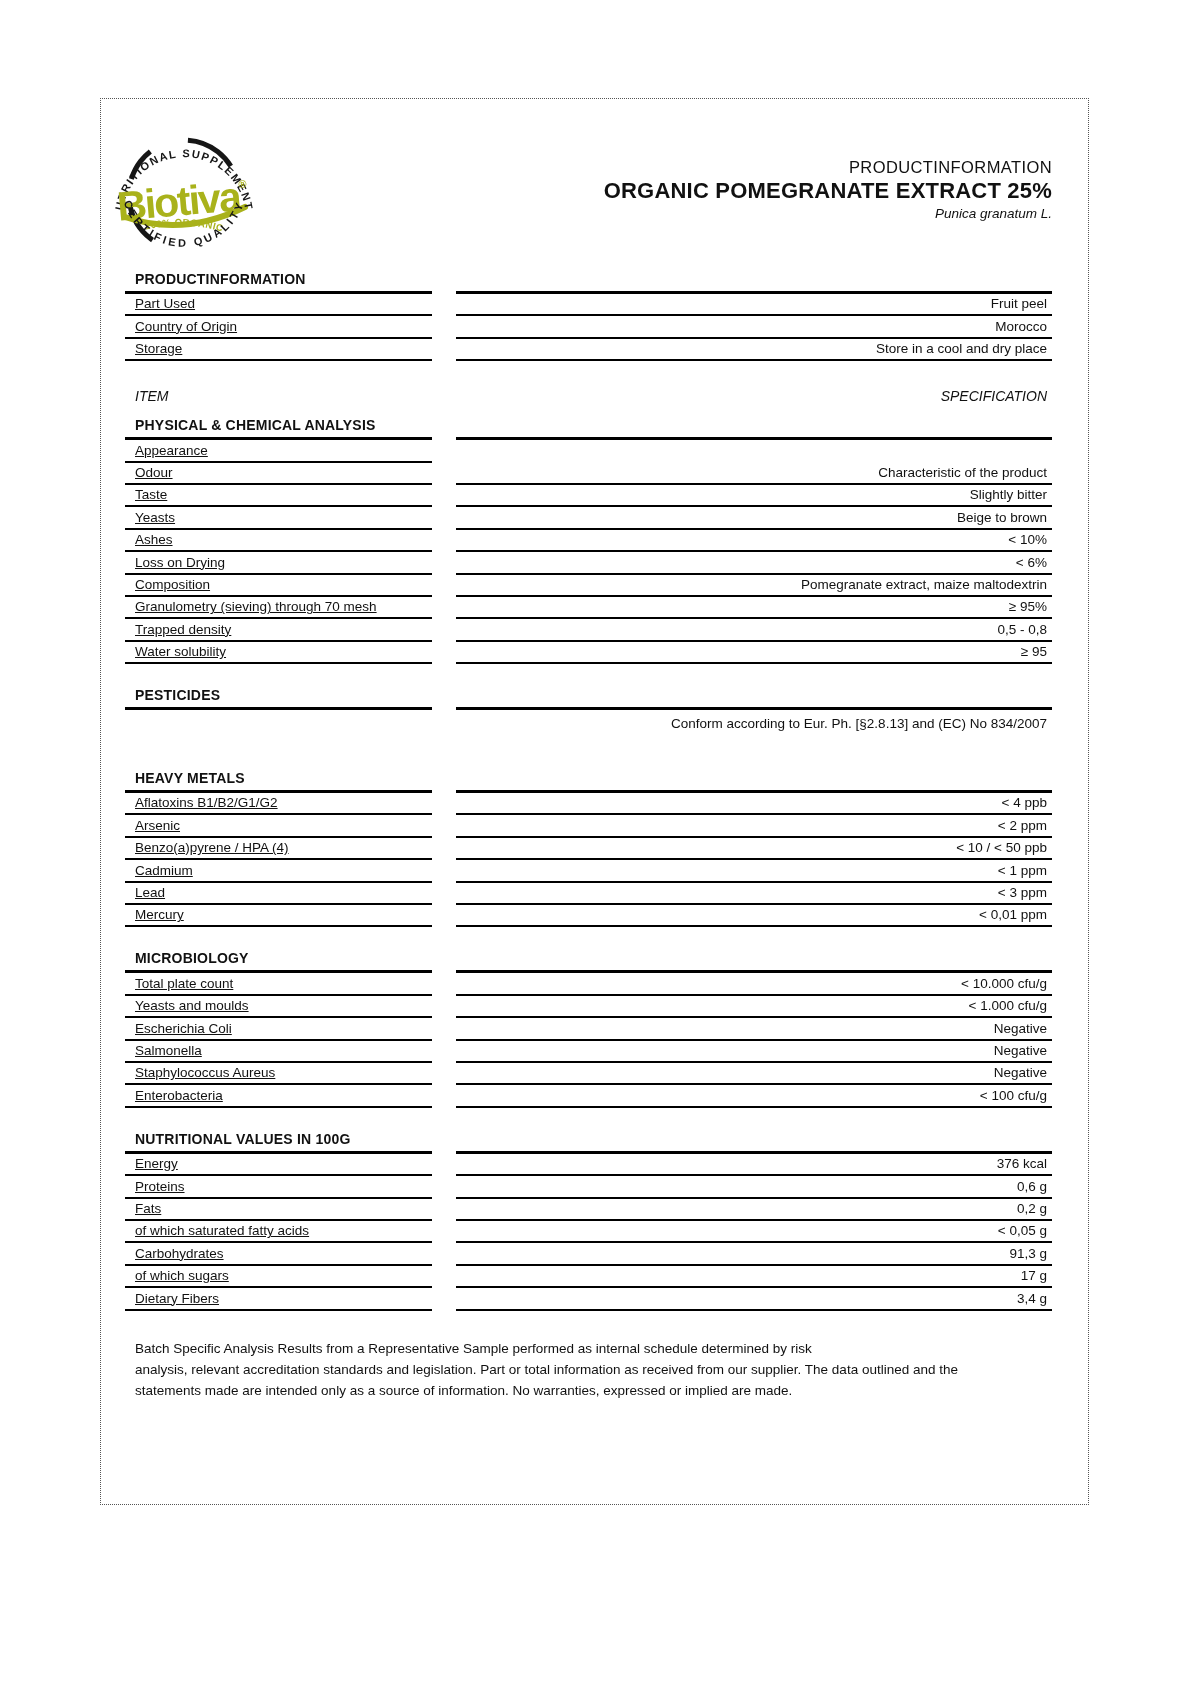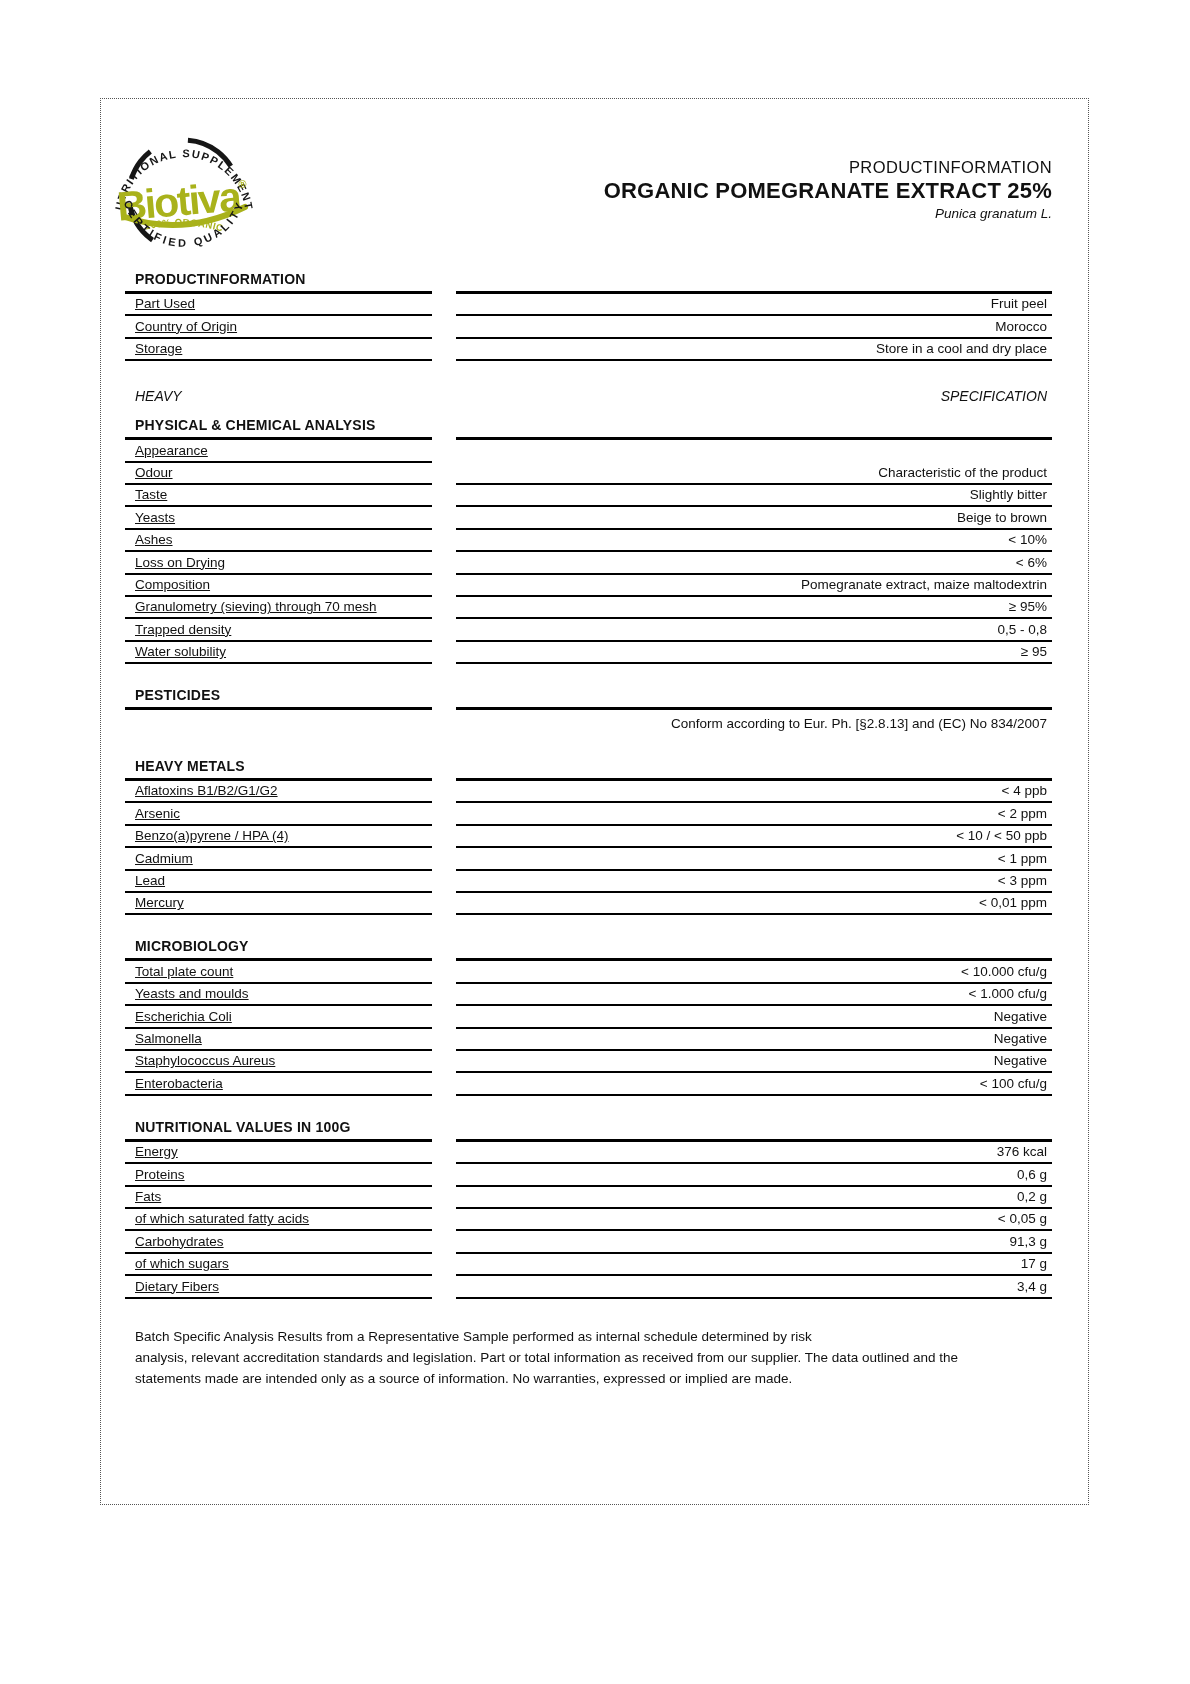--- a/index.html
+++ b/index.html
@@ -28,21 +28,21 @@
   .sec-head .cline{border-bottom:3px solid #000;}
   .cl,.cr{
     box-sizing:border-box;height:22.4px;border-bottom:2px solid #000;
     display:flex;align-items:flex-end;padding-bottom:3px;font-size:13.5px;
   }
   .cl{padding-left:10px;text-decoration:underline;}
   .cr{justify-content:flex-end;padding-right:5px;}
   .section{margin-top:23px;}
   #section-first .section{margin-top:0;}
   #sections-rest .section:first-child{margin-top:0;}
-  .section.gap-lg{margin-top:22px;}
+  .section.gap-lg{margin-top:34px;}
   .note-row .cl,.note-row .cr{border-bottom:none;}
   .note-row .cr{height:26px;align-items:flex-start;padding-top:6px;padding-bottom:0;}
   .itemspec{font-style:italic;font-size:14px;margin:27px 0 13px;}
   .itemspec .il{padding-left:10px;}
   .itemspec .ir{text-align:right;padding-right:5px;}
   .footer{margin-top:27px;padding-left:10px;font-size:13.5px;line-height:21px;}
 </style>
 </head>
 <body>
 
@@ -92,21 +92,21 @@
           <div class="cr">Morocco</div>
         </div>
         <div class="row">
           <div class="cl">Storage</div>
           <div class="cr">Store in a cool and dry place</div>
         </div>
       </div>
     </div>
 
   <div class="itemspec">
-    <div class="il">HEAVY</div>
+    <div class="il">ITEM</div>
     <div class="ir">SPECIFICATION</div>
   </div>
 
   <div id="sections-rest">
       <div class="section">
         <div class="sec-head">
           <div class="ct">PHYSICAL &amp; CHEMICAL  ANALYSIS</div>
           <div class="cline"></div>
         </div>
         <div class="row">

